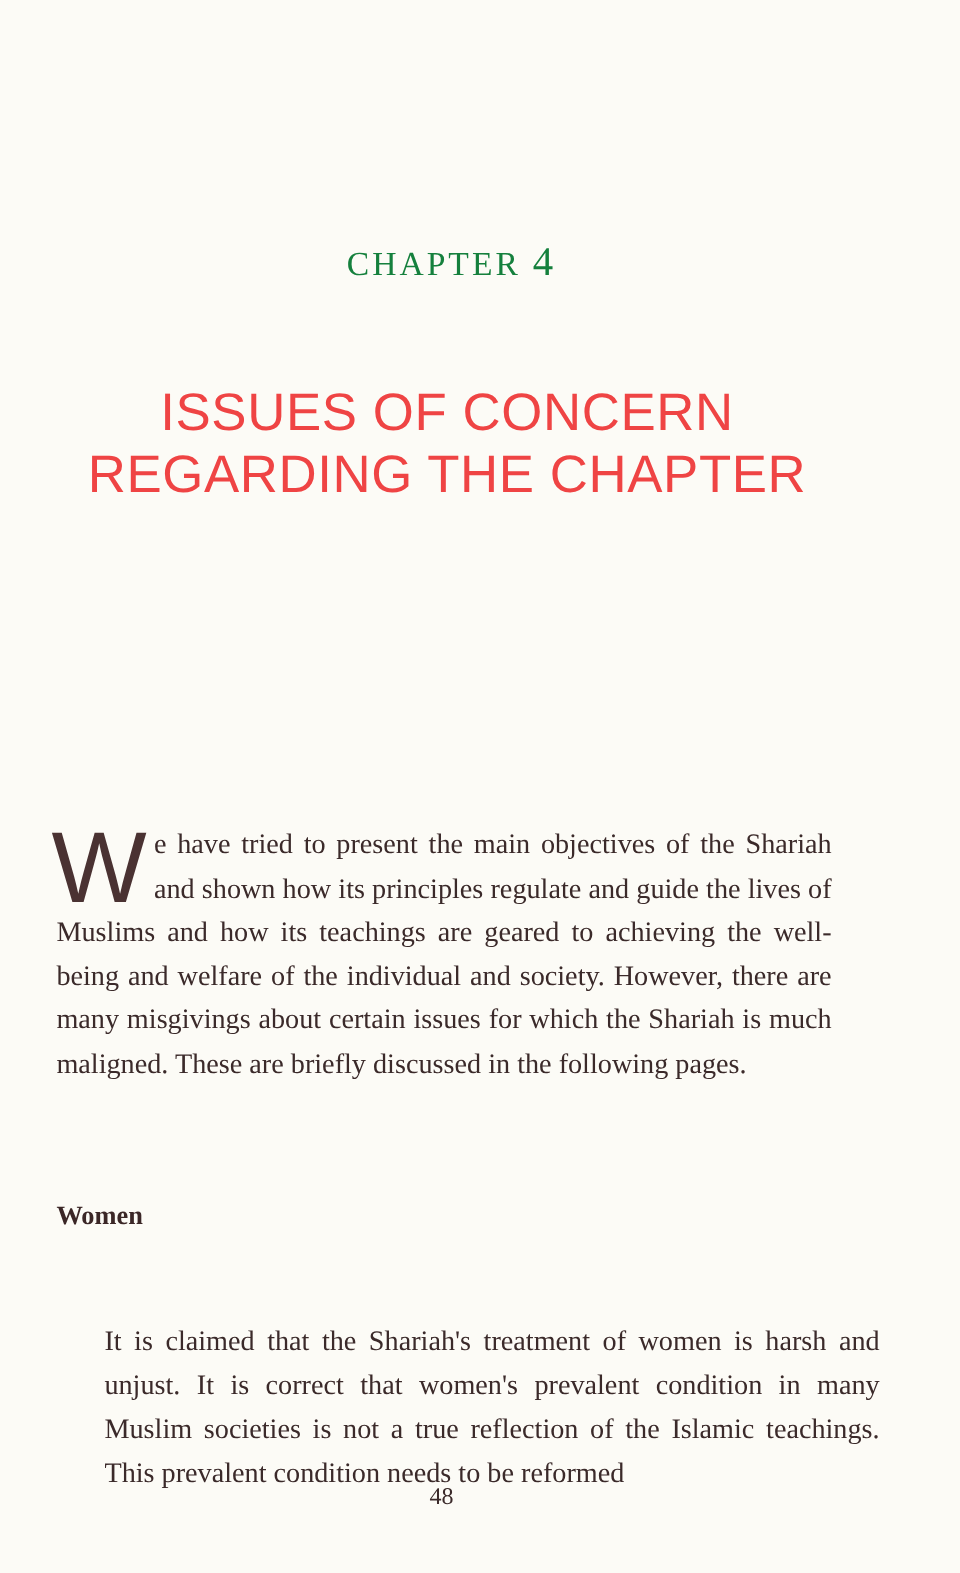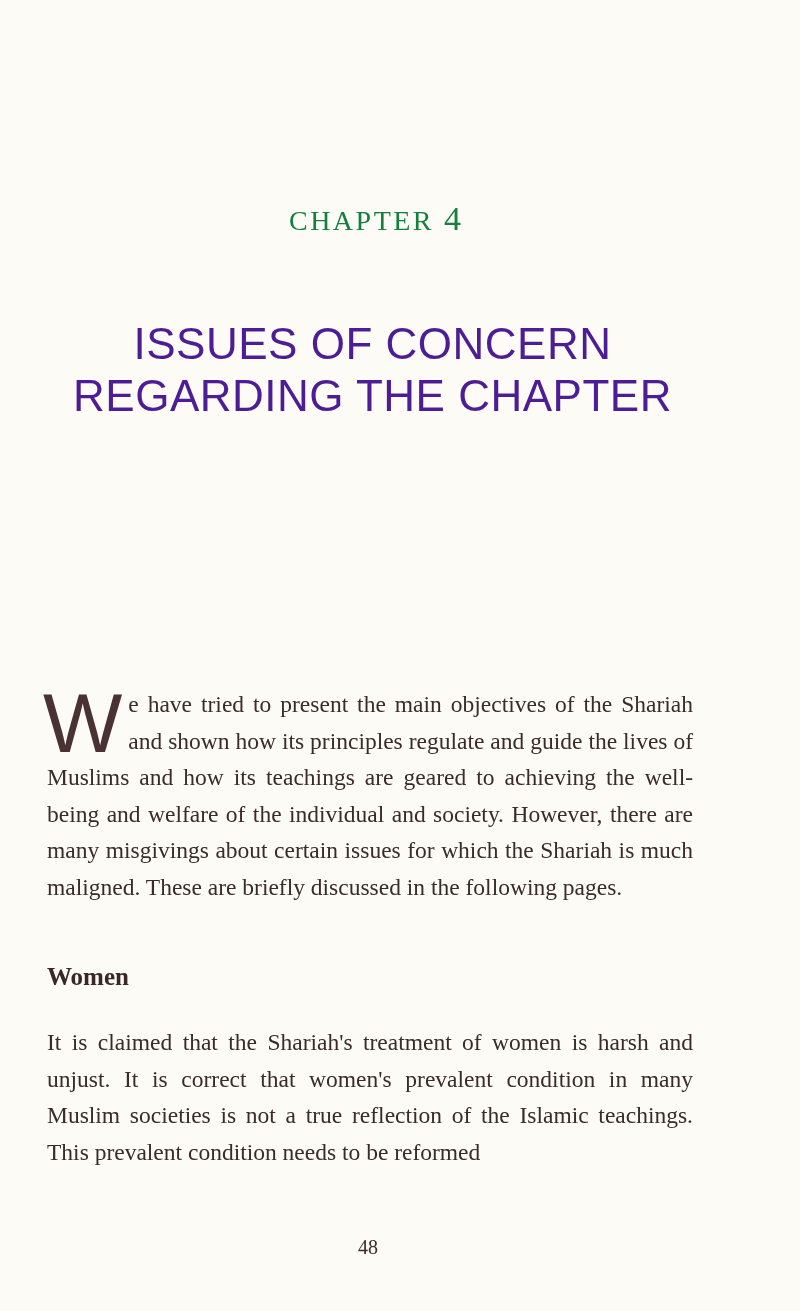--- a/index.html
+++ b/index.html
@@ -16,21 +16,21 @@
     text-align: center;
     font-size: 28px; letter-spacing: 2.5px;
     color: #15803d;
   }
   .chapter-label .num { font-size: 34px; margin-left: 10px; letter-spacing: 0; }
   .chapter-title {
     position: absolute; top: 318px; left: 0; width: 745px;
     text-align: center;
     font-family: "Liberation Sans", "DejaVu Sans", sans-serif;
     font-size: 44px; line-height: 52px;
-    color: #4c1d95;
+    color: #ef4444;
     letter-spacing: 0.5px;
   }
   .watermark {
     position: absolute; top: 632px; left: 0; width: 800px;
     text-align: center;
     font-family: "Liberation Mono", "DejaVu Sans Mono", monospace;
     font-size: 50px; letter-spacing: 5px;
     color: #c9c9c9; opacity: 0.8;
   }
   .body-text {
@@ -41,24 +41,24 @@
   }
   .para1 { top: 686px; }
   .dropcap {
     float: left;
     font-family: "Liberation Sans", "DejaVu Sans", sans-serif;
     font-size: 84px; line-height: 66px;
     margin: 4px 6px -4px -4px;
     color: #4a3232;
   }
   .section-head {
-    position: absolute; top: 963px; left: 47px;
-    font-size: 25px; font-weight: bold; color: #3b2727;
+    position: absolute; top: 1000px; left: 47px;
+    font-size: 22px; font-weight: bold; color: #3b2727;
   }
-  .para2 { top: 1024px; }
+  .para2 { top: 1100px; margin-left: 40px; }
   .page-number {
     position: absolute; top: 1236px; left: 0; width: 736px;
     text-align: center; font-size: 20px; color: #3b2a2a;
   }
 </style>
 </head>
 <body>
 
 <div class="page">
   <div class="chapter-label">

